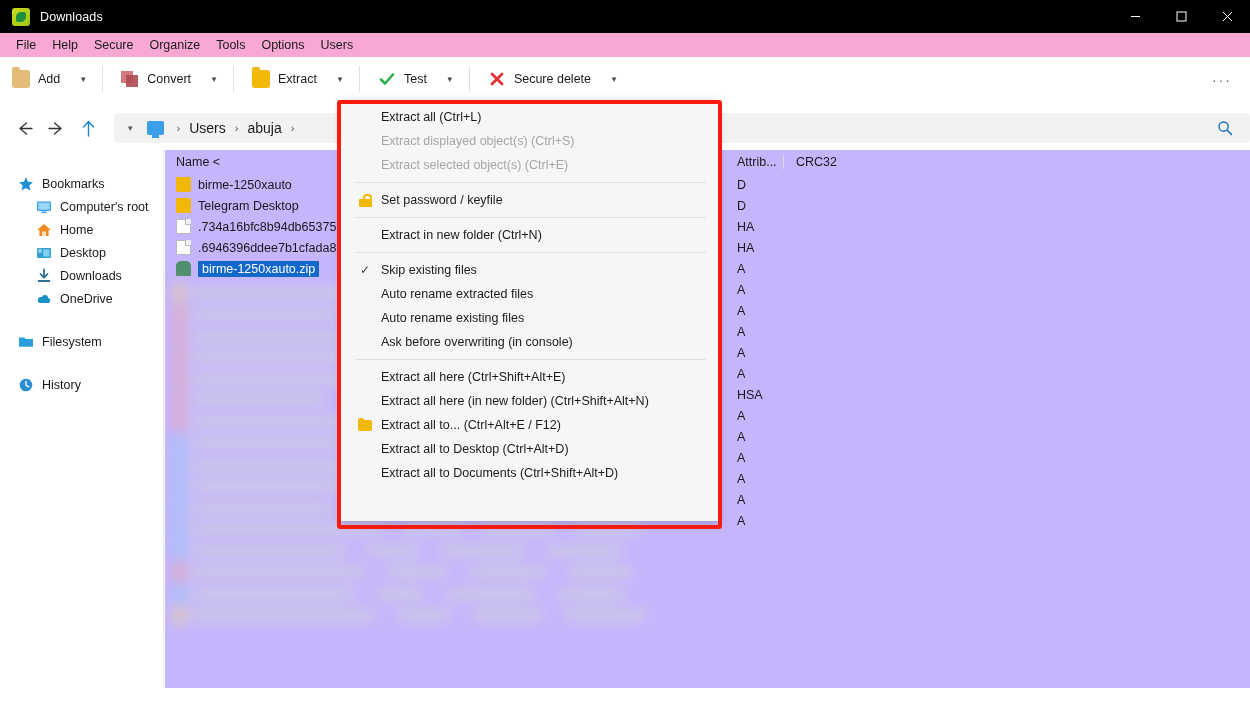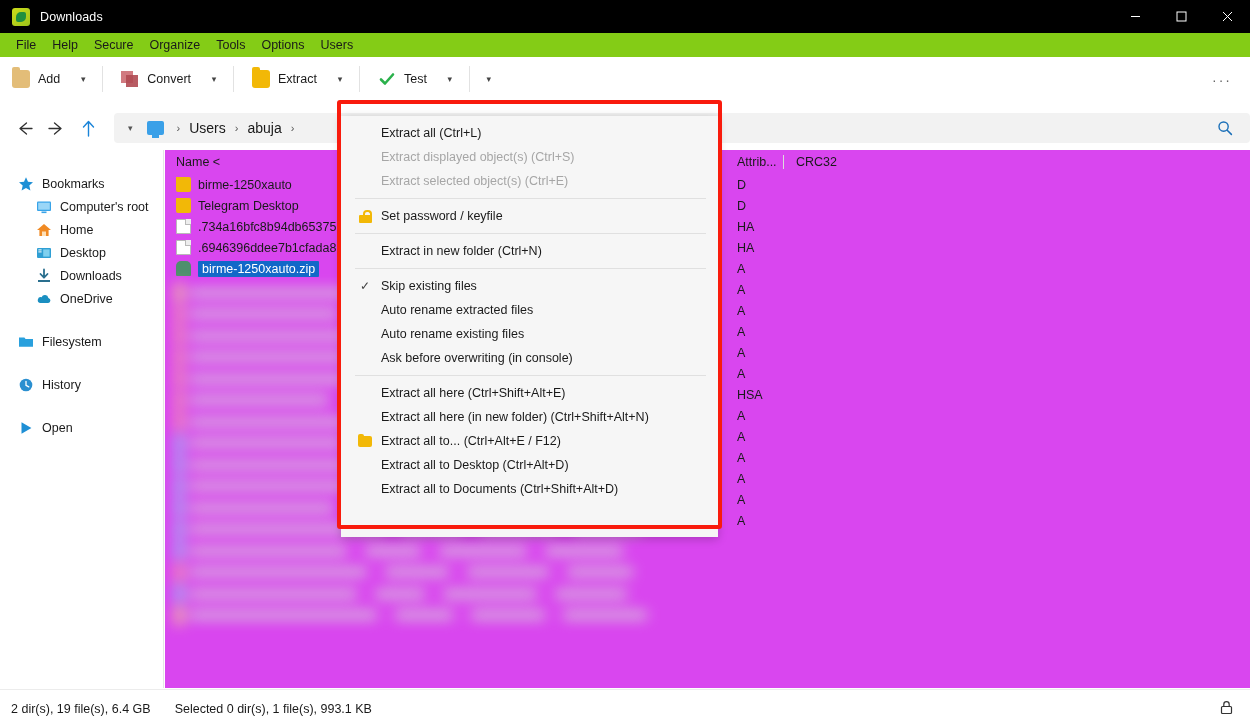--- a/index.html
+++ b/index.html
@@ -40,21 +40,21 @@
   .winbtn {
     width: 46px; height: 33px; display: flex; align-items: center; justify-content: center;
     color: #ffffff; font-size: 12px; line-height: 1;
   }
   .winbtn svg { display:block; }
 
   
   .menubar {
     position: absolute; top: 33px; left: 0;
     width: 1250px; height: 24px;
-    background: #84cc16;
+    background: #f9a8d4;
     display: flex; align-items: center; padding-left: 8px;
   }
   .menubar-item {
     font-size: 12.5px; color: #1a1a1a;
     padding: 2px 8px; white-space: nowrap;
   }
 
   
   .toolbar {
     position: absolute; top: 57px; left: 0;
@@ -150,21 +150,21 @@
     height: 23px; padding-left: 18px; font-size: 12.5px; color: #1a1a1a;
     white-space: nowrap;
   }
   .side-row.child { padding-left: 36px; }
   .side-gap { height: 20px; }
   .s-ico { width: 16px; height: 16px; flex: none; position: relative; }
 
   
   .filelist {
     position: absolute; top: 150px; left: 165px;
-    width: 1085px; height: 538px; background: #d946ef;
+    width: 1085px; height: 538px; background: #c4b5fd;
     overflow: hidden;
   }
   .fl-header {
     display:flex; height: 24px; align-items:center;
     font-size: 12.5px; color: #1a1a1a;
   }
   .fl-h-name { width: 560px; padding-left: 11px; }
   .fl-h-attr { width: 58px; padding-left: 12px; }
   .fl-h-crc  { width: 120px; padding-left: 12px; border-left: 1px solid #dcdcdc; }
   .fl-row {
@@ -209,21 +209,21 @@
   .ctxwrap {
     position: absolute; left: 337px; top: 100px;
     width: 385px; height: 429px;
   }
   .ctx-redbox {
     position:absolute; inset:0;
     border: 4px solid #f91b0d; border-radius: 3px;
     pointer-events:none; z-index: 5;
   }
   .ctxmenu {
-    position: absolute; left: 4px; top: 16px;
+    position: absolute; left: 4px; top: 0;
     width: 377px; height: 421px;
     background: #f6f6f6;
     box-shadow: 0 2px 9px rgba(0,0,0,.22);
     padding: 5px 0 4px 0;
     overflow: hidden;
   }
   .ctx-item {
     display: flex; align-items: center;
     height: 24px; padding-left: 14px;
     font-size: 12.5px; color: #1a1a1a; white-space: nowrap;
@@ -314,20 +314,28 @@
               <path d="M3 9.5 L7 13.5 L15 4.5" fill="none" stroke-width="2.6" stroke-linecap="round" stroke-linejoin="round"></path>
             </svg>
         </span>
         <span>Test</span>
       </div>
       <div class="tb-caret">▾</div>
     </div>
     <div class="tb-sep"></div>
 
     <div class="tb-group">
+      <div class="tb-btn">
+        <span class="ico ico-cross">
+          <svg width="18" height="18" viewBox="0 0 18 18">
+              <path d="M4 4 L14 14 M14 4 L4 14" fill="none" stroke-width="2.8" stroke-linecap="round"></path>
+            </svg>
+        </span>
+        <span>Secure delete</span>
+      </div>
       <div class="tb-caret">▾</div>
     </div>
   </div>
   <div class="tb-overflow">···</div>
 
   <div class="addrbar">
     <div style="width:8px"></div>
     <div class="nav-btn">
       <svg width="17" height="15" viewBox="0 0 17 15">
           <path d="M10.5 2 L4 7.5 L10.5 13 M4 7.5 H16" fill="none" stroke="currentColor" stroke-width="1.3" stroke-linecap="round" stroke-linejoin="round"></path>
@@ -433,28 +441,20 @@
       <span class="s-ico">
         <svg width="16" height="16" viewBox="0 0 16 16">
             <circle cx="8" cy="8" r="6.3" fill="#2a8fd0"></circle>
             <path d="M8 4.3 V8.3 L10.8 9.9" fill="none" stroke="#fff" stroke-width="1.3" stroke-linecap="round"></path>
           </svg>
       </span>
       <span>History</span>
     </div>
 
     <div class="side-gap"></div>
-    <div class="side-row">
-      <span class="s-ico">
-        <svg width="16" height="16" viewBox="0 0 16 16">
-            <path d="M3.5 2.2 L13.4 8 L3.5 13.8 Z" fill="#1e8fd5"></path>
-          </svg>
-      </span>
-      <span>Open</span>
-    </div>
   </div>
 
   <div class="filelist">
     <div class="fl-header">
       <div class="fl-h-name">Name &lt;</div>
       <div class="fl-h-attr">Attrib...</div>
       <div class="fl-h-crc">CRC32</div>
     </div>
 
     <div class="fl-row">
@@ -743,24 +743,14 @@
       </div>
       <div class="ctx-item">
         <span class="ctx-gutter"></span>
         <span class="ctx-label">Extract all to Documents (Ctrl+Shift+Alt+D)</span>
       </div>
 
     </div>
     <div class="ctx-redbox"></div>
   </div>
 
-  <div class="statusbar">
-    <div class="st-a">2 dir(s), 19 file(s), 6.4 GB</div>
-    <div class="st-b">Selected 0 dir(s), 1 file(s), 993.1 KB</div>
-    <div class="st-lock">
-      <svg width="15" height="15" viewBox="0 0 15 15">
-        <rect x="2.5" y="6.5" width="10" height="7" rx="1" fill="none" stroke="#333" stroke-width="1.2"></rect>
-        <path d="M4.8 6.5 V4.4 a2.7 2.7 0 0 1 5.4 0 V6.5" fill="none" stroke="#333" stroke-width="1.2"></path>
-      </svg>
-    </div>
-  </div>
 
 </div>
 
 </body></html>

